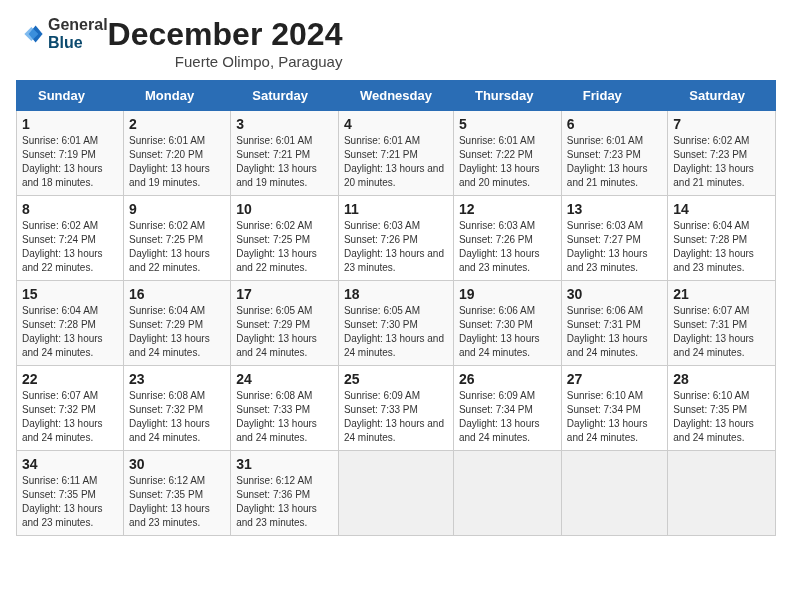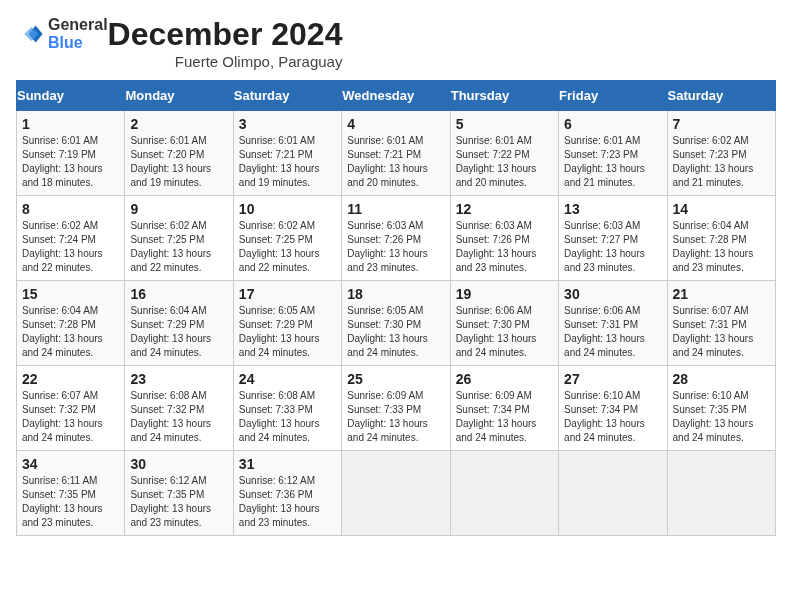--- a/index.html
+++ b/index.html
@@ -37,21 +37,21 @@
       color: #444;
     }
     table {
       width: 100%;
       border-collapse: collapse;
       font-size: 11px;
     }
     thead th {
       background-color: #2a6db5;
       color: #fff;
-      padding: 7px 0;
+      padding: 7px 21px;
       text-align: left;
       font-size: 13px;
       font-weight: bold;
       border: 1px solid #2a6db5;
     }
     tbody td {
       border: 1px solid #ccc;
       vertical-align: top;
       padding: 5px 5px;
       min-height: 70px;
@@ -83,21 +83,21 @@
 <body>
 
 <div class="header-area">
   <div class="logo">
     <svg class="logo-icon" viewBox="0 0 40 40">
       <polygon points="28,8 38,20 28,32 18,20" fill="#1a6bbf"></polygon>
       <polygon points="22,10 32,20 22,30 12,20" fill="#4a9ee8" opacity="0.7"></polygon>
     </svg>
     <div>
       <div style="font-size:16px;font-weight:bold;color:#333;">General</div>
-      <div style="font-size:16px;font-weight:bold;color:#3b82f6;">Blue</div>
+      <div style="font-size:16px;font-weight:bold;color:#0c4a6e;">Blue</div>
     </div>
   </div>
   <div class="title-area">
     <div class="month-year">December 2024</div>
     <div class="location">Fuerte Olimpo, Paraguay</div>
   </div>
 </div>
 
 <table>
   <thead>

